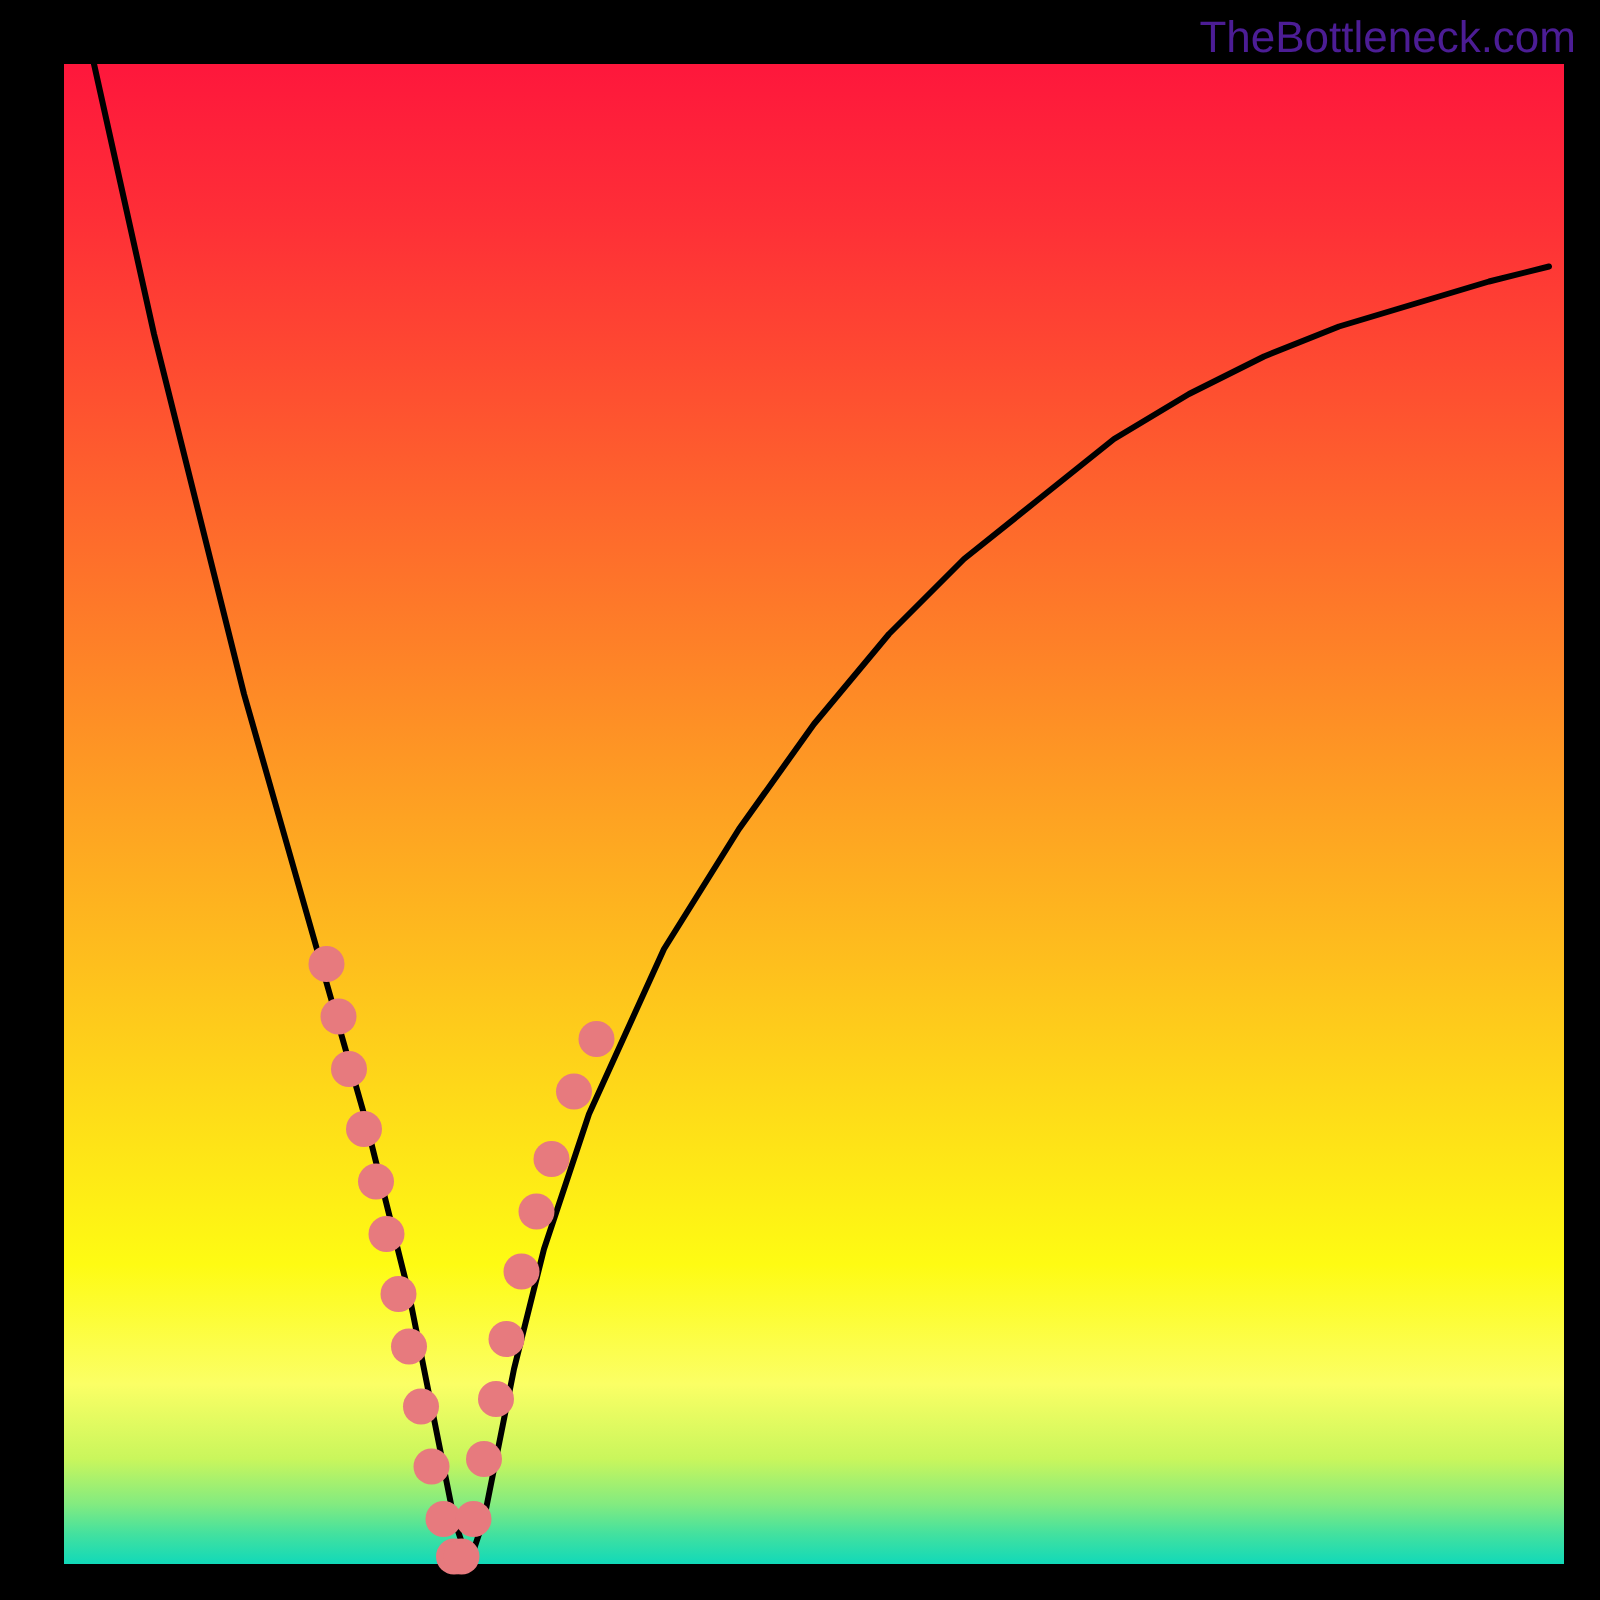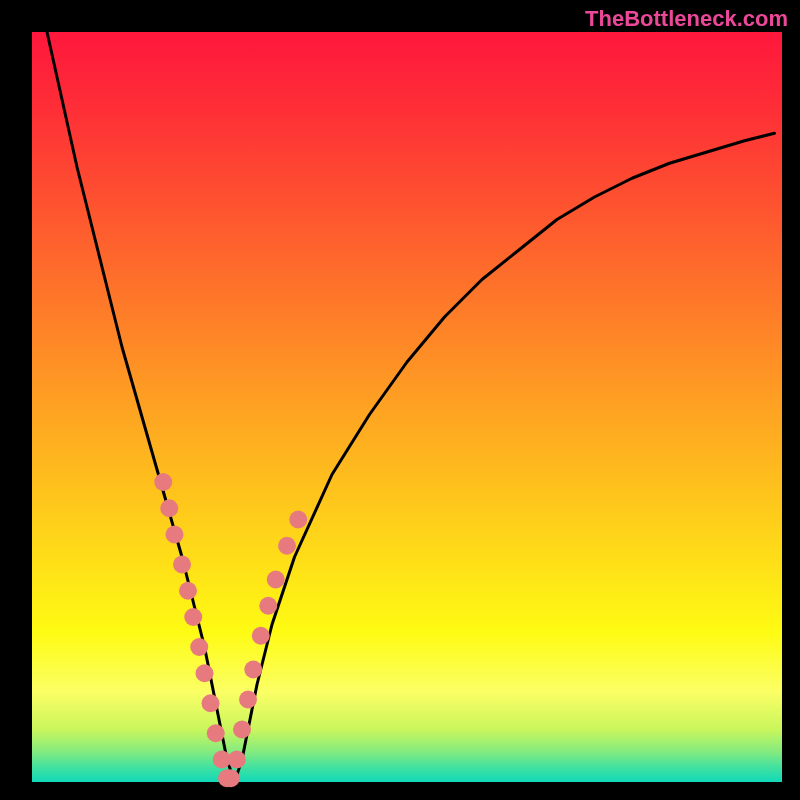--- a/index.html
+++ b/index.html
@@ -11,22 +11,22 @@
 .container {
   width: 800px;
   height: 800px;
   position: relative;
 }
 .watermark {
   position: absolute;
   top: 6px;
   right: 12px;
   font-size: 22px;
-  font-weight: bold;
-  color: #ec4899;
+  font-weight: normal;
+  color: #4c1d95;
   z-index: 10;
 }
 svg {
   display: block;
 }
 </style>
 </head>
 <body>
 
 <div class="container">

